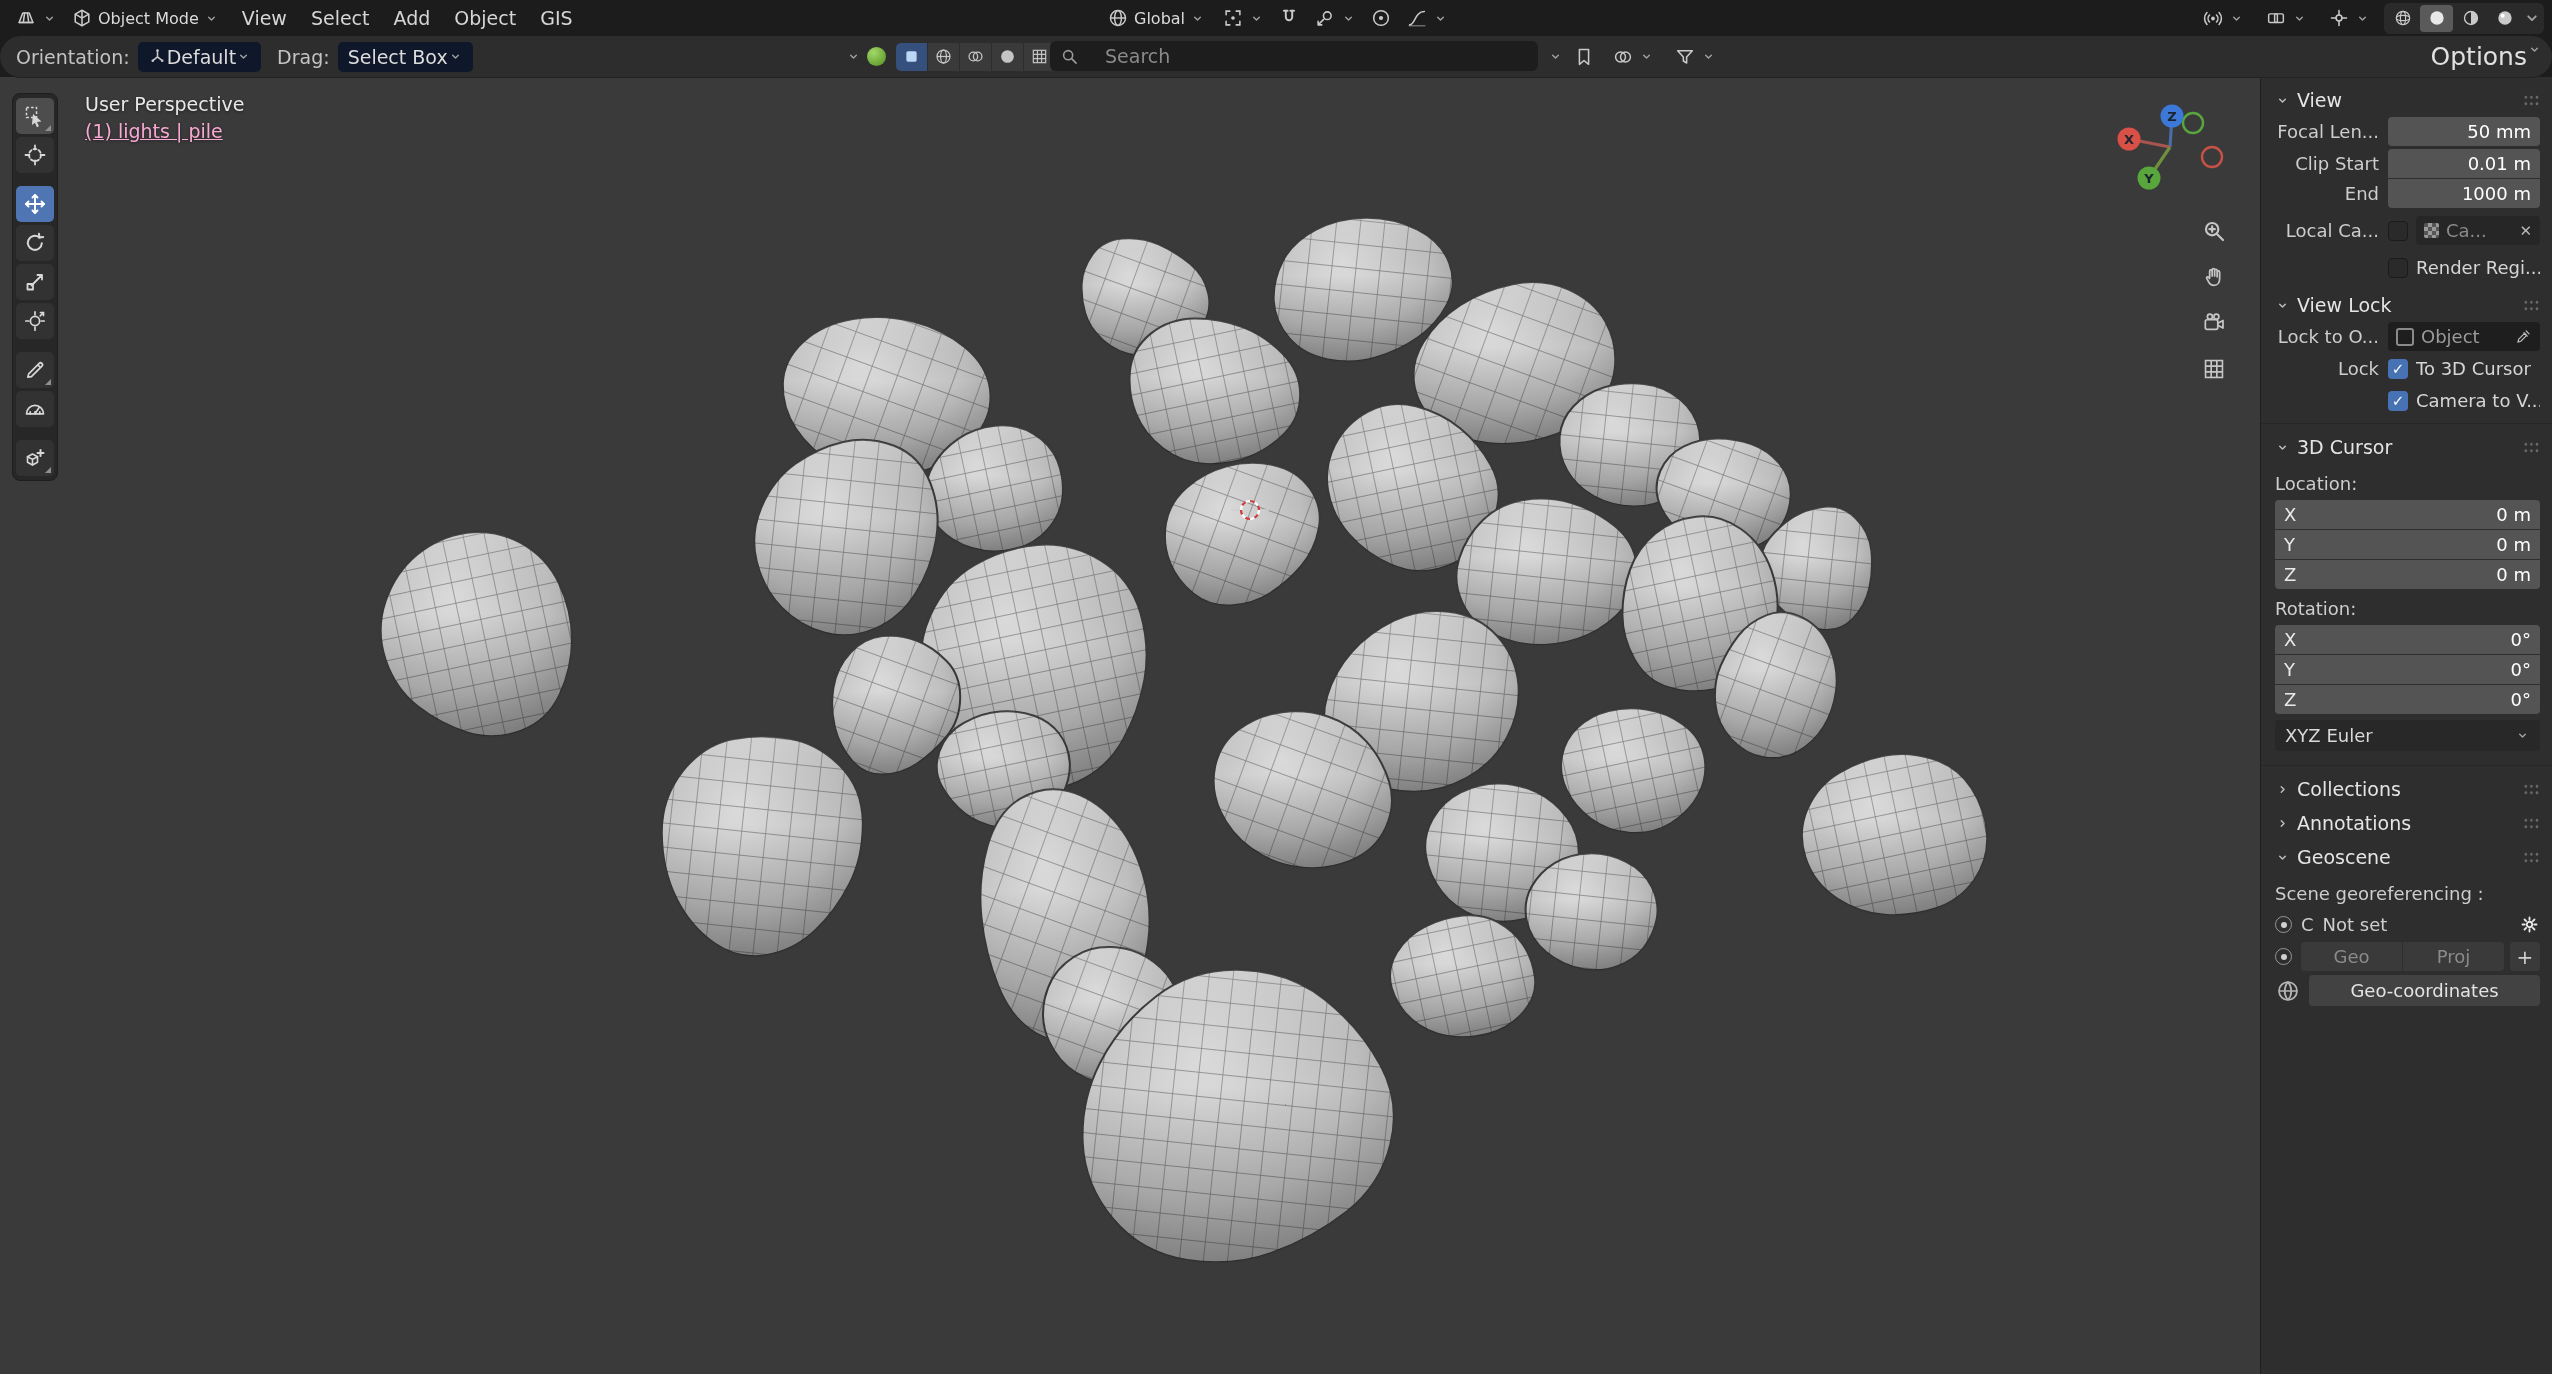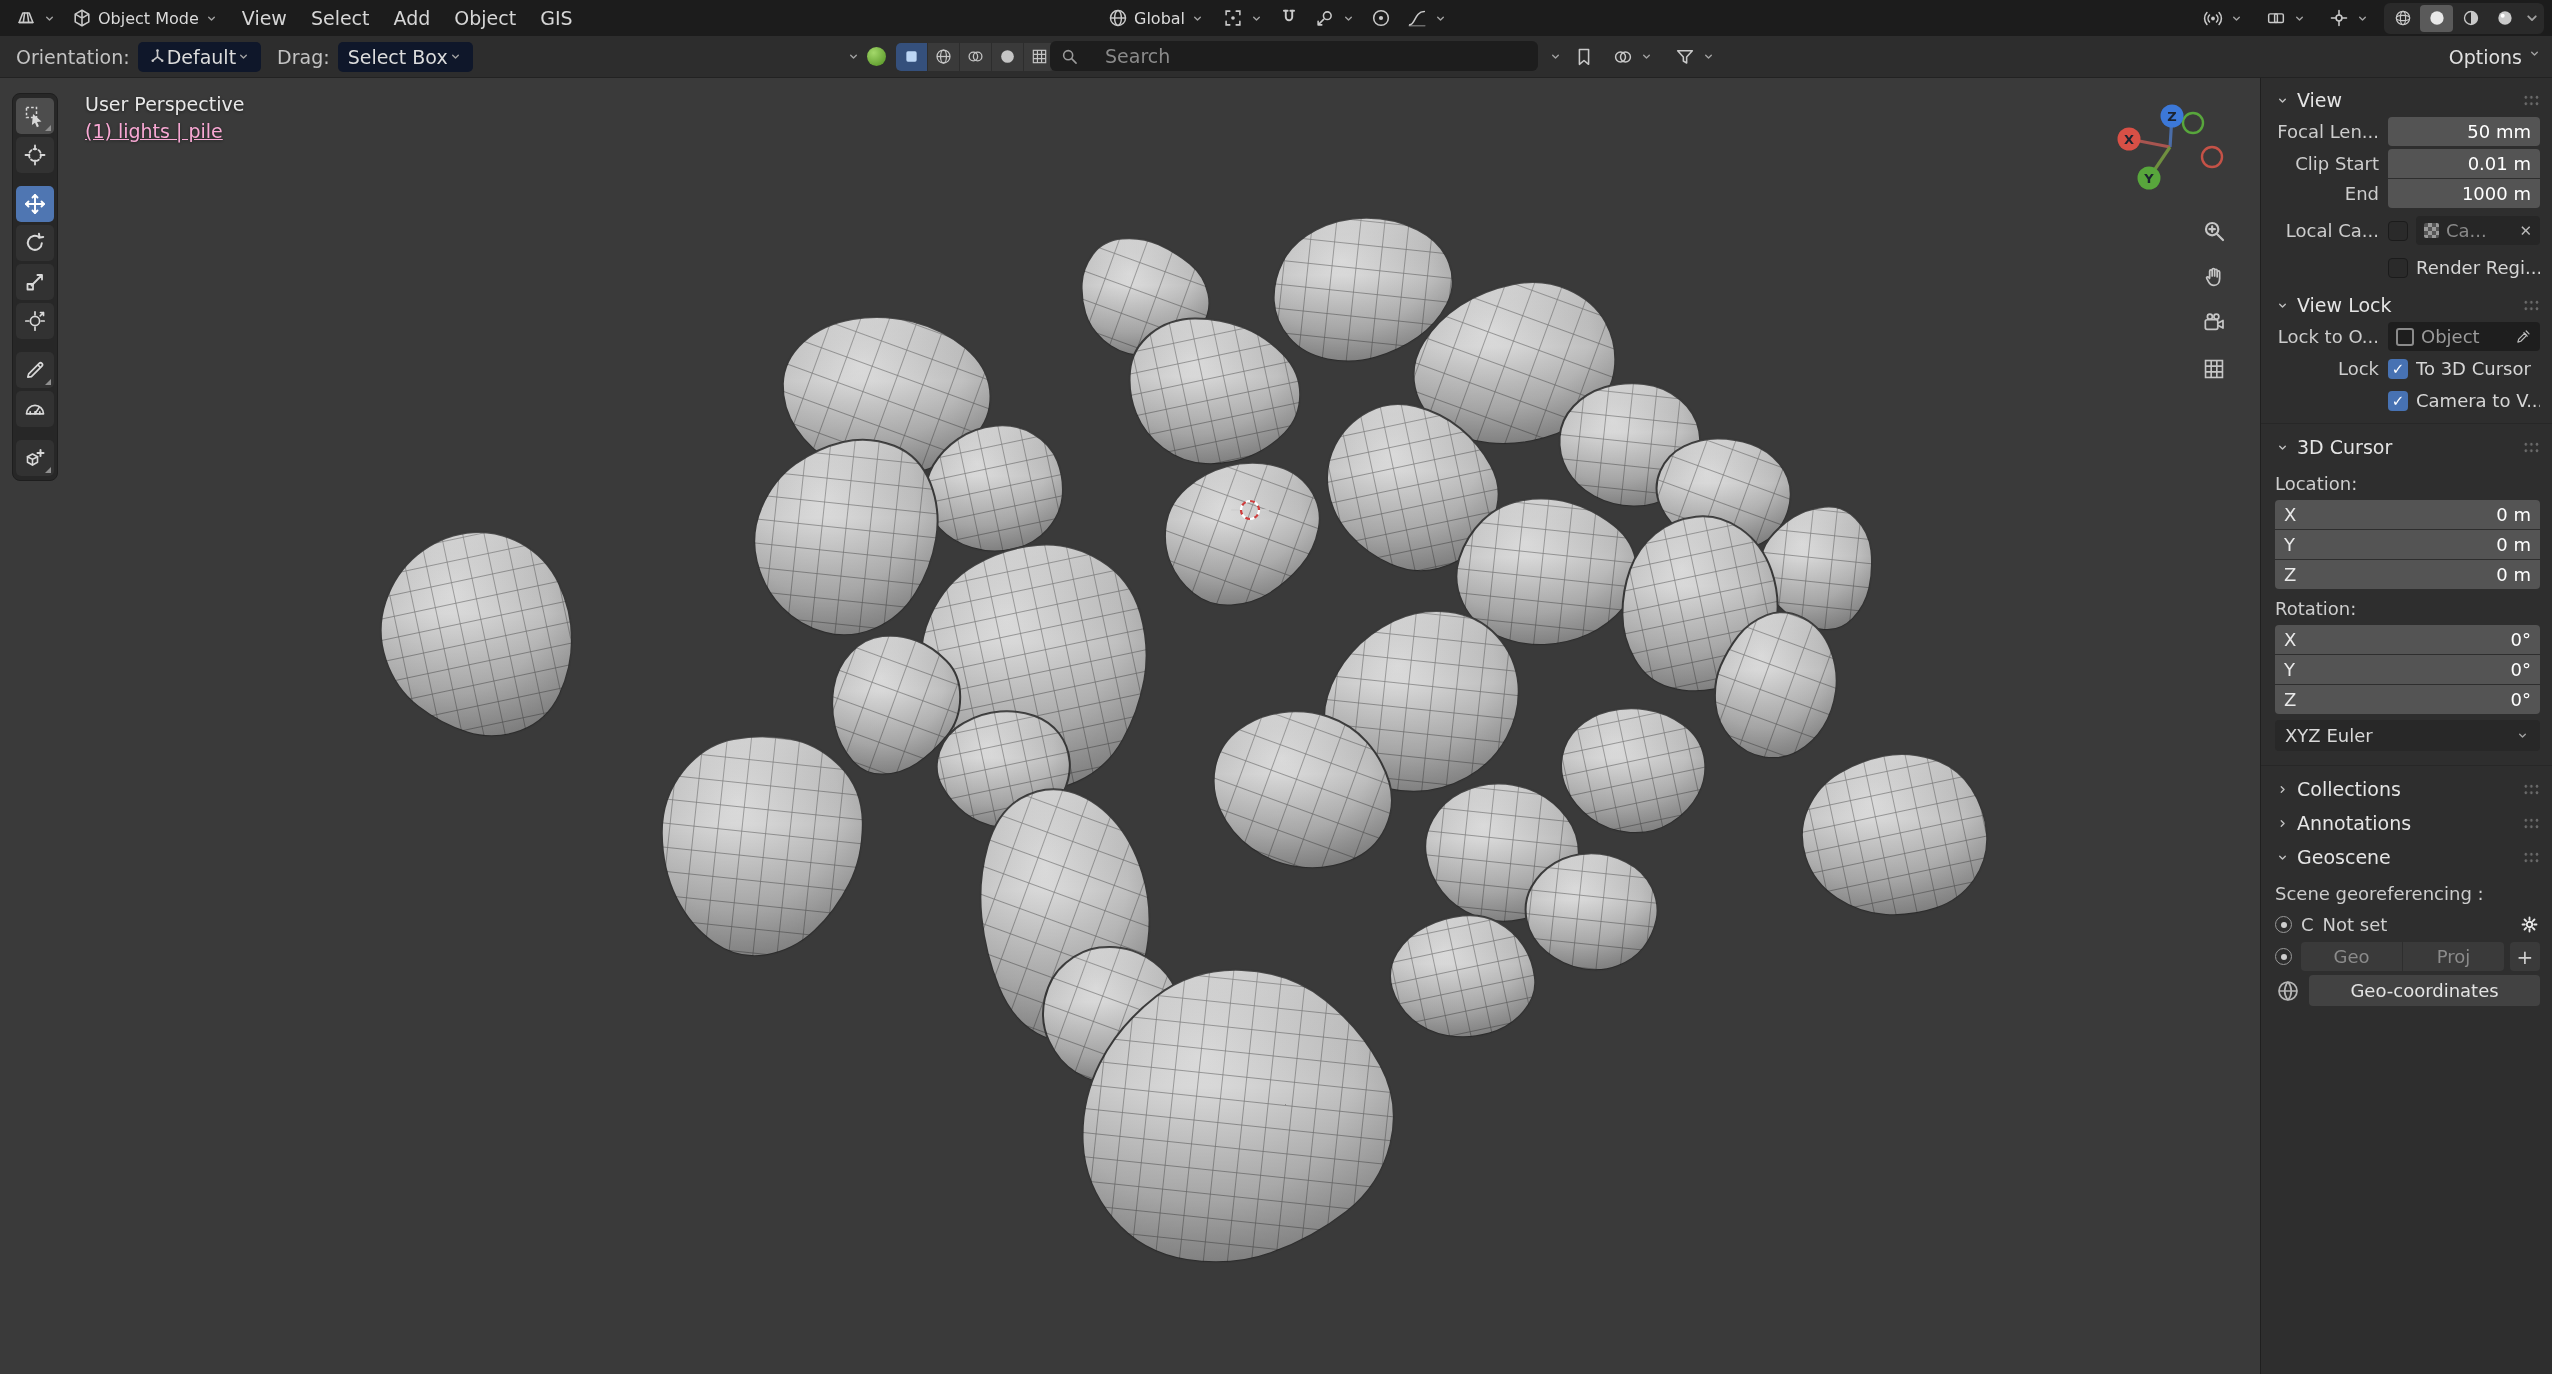--- a/index.html
+++ b/index.html
@@ -19,39 +19,39 @@
   .tb-right{position:absolute;right:8px;top:0;height:36px;display:flex;align-items:center;gap:7px;}
   .teal{color:#4fb8c9;}
   .blue{color:#7fb3e0;}
   .shadegrp{display:flex;background:#2a2a2a;border-radius:6px;padding:2px;gap:1px;align-items:center;}
   .sbtn{width:33px;height:27px;display:flex;align-items:center;justify-content:center;border-radius:4px;color:#c9c9c9;}
   .sbtn.active{background:#5a5a5a;color:#e8e8e8;}
   .sbtn svg{width:20px;height:20px;}
   .sbtn.chevonly{width:20px;}
   
   .toolheader{position:absolute;left:0;right:0;top:36px;height:41px;background:#2d2d2d;
-    border-bottom:1px solid #222;display:flex;align-items:center;padding-left:8px;z-index:5;}
+    border-bottom:1px solid #222;display:flex;align-items:center;padding-left:8px;z-index:5;border-radius:21px;}
   .lbl{font-size:19px;color:#c3c3c3;margin:0 8px;white-space:nowrap;}
   .dd{display:flex;align-items:center;background:#0f172a;border-radius:5px;
     padding:4px 10px;font-size:19px;color:#dcdcdc;margin-right:8px;white-space:nowrap;justify-content:center;}
   .th-center{position:absolute;left:846px;display:flex;align-items:center;gap:6px;}
   .greendot{width:19px;height:19px;border-radius:50%;flex:none;
     background:radial-gradient(circle at 35% 30%,#a3d86a,#4f8f1f);}
   .togglegrp{display:flex;gap:1px;margin-left:4px;}
   .tgl{width:31px;height:28px;background:#3a3a3a;display:flex;align-items:center;justify-content:center;color:#c5c5c5;}
   .tgl svg{width:19px;height:19px;}
   .tgl.first{border-radius:5px 0 0 5px;background:#35507c;color:#bcd6f5;}
   .tgl.last{border-radius:0 5px 5px 0;}
   .search{position:absolute;left:1050px;width:488px;height:30px;top:5px;background:#1d1d1d;
     border-radius:6px;display:flex;align-items:center;padding:0 10px;gap:24px;box-sizing:border-box;}
   .search svg{width:19px;height:19px;color:#9a9a9a;}
   .search input{flex:1;background:none;border:none;outline:none;color:#d5d5d5;font-size:19px;font-family:inherit;min-width:0;}
   .search input::placeholder{color:#8a8a8a;}
   .postsearch{position:absolute;left:1548px;display:flex;align-items:center;gap:6px;}
-  .options{position:absolute;right:10px;display:flex;align-items:flex-start;gap:5px;font-size:19px;color:#e0e0e0;}
+  .options{position:absolute;right:10px;display:flex;align-items:flex-start;font-size:25px;color:#e0e0e0;}
   
   .viewport{position:absolute;left:0;right:292px;top:77px;bottom:0;background:#3a3a3a;overflow:hidden;}
   .rocks{position:absolute;left:0;top:0;}
   .vinfo{position:absolute;left:85px;top:14px;font-size:19px;line-height:27px;color:#e8e8e8;
     text-shadow:0 1px 3px rgba(0,0,0,.45);}
   .vinfo .dim{color:#f9a8d4;text-decoration:underline;}
   .vstats{margin-top:15px;display:grid;grid-template-columns:106px auto;column-gap:12px;
     font-size:19px;line-height:26px;color:#e2e2e2;}
   .vtoolbar{position:absolute;left:12px;top:16px;width:46px;background:rgba(38,38,38,.92);
     border:1px solid #1e1e1e;border-radius:8px;padding:4px 3px;display:flex;flex-direction:column;gap:3px;box-sizing:border-box;}

